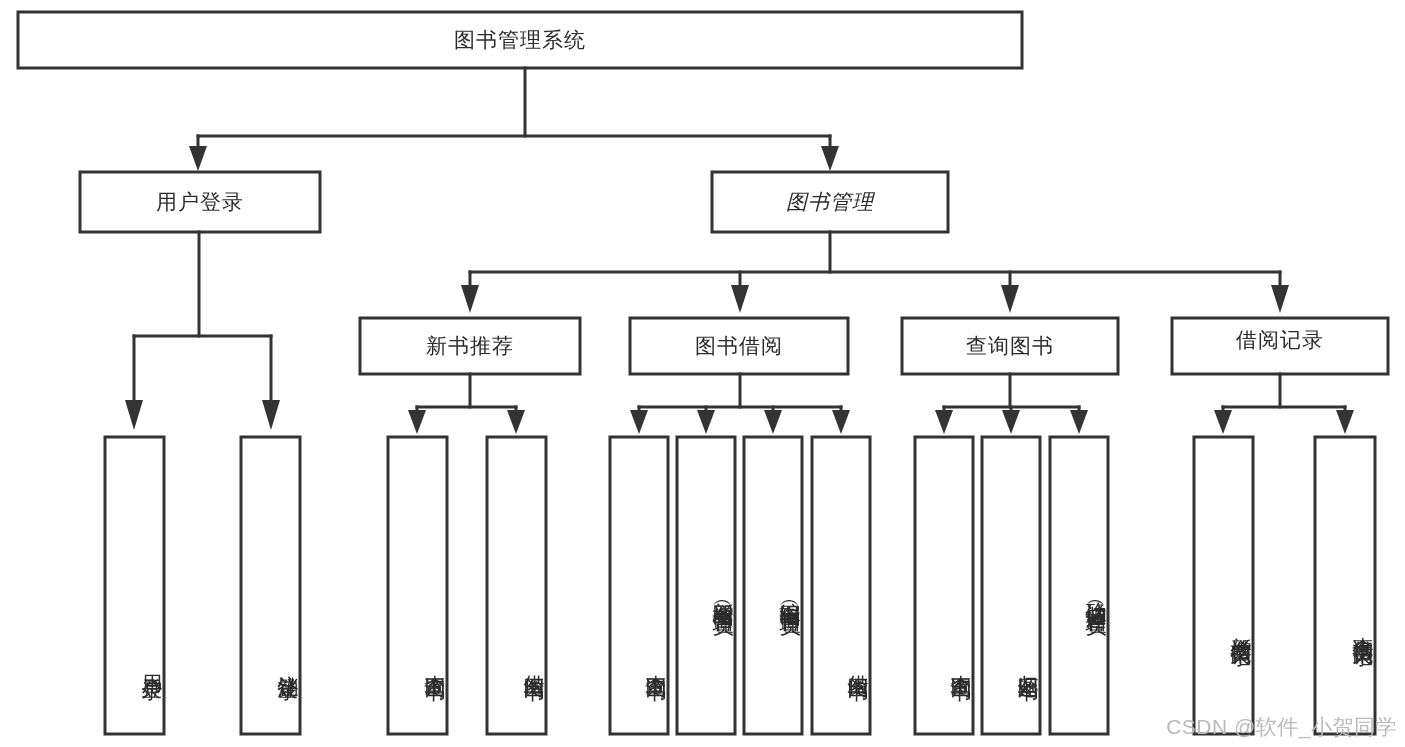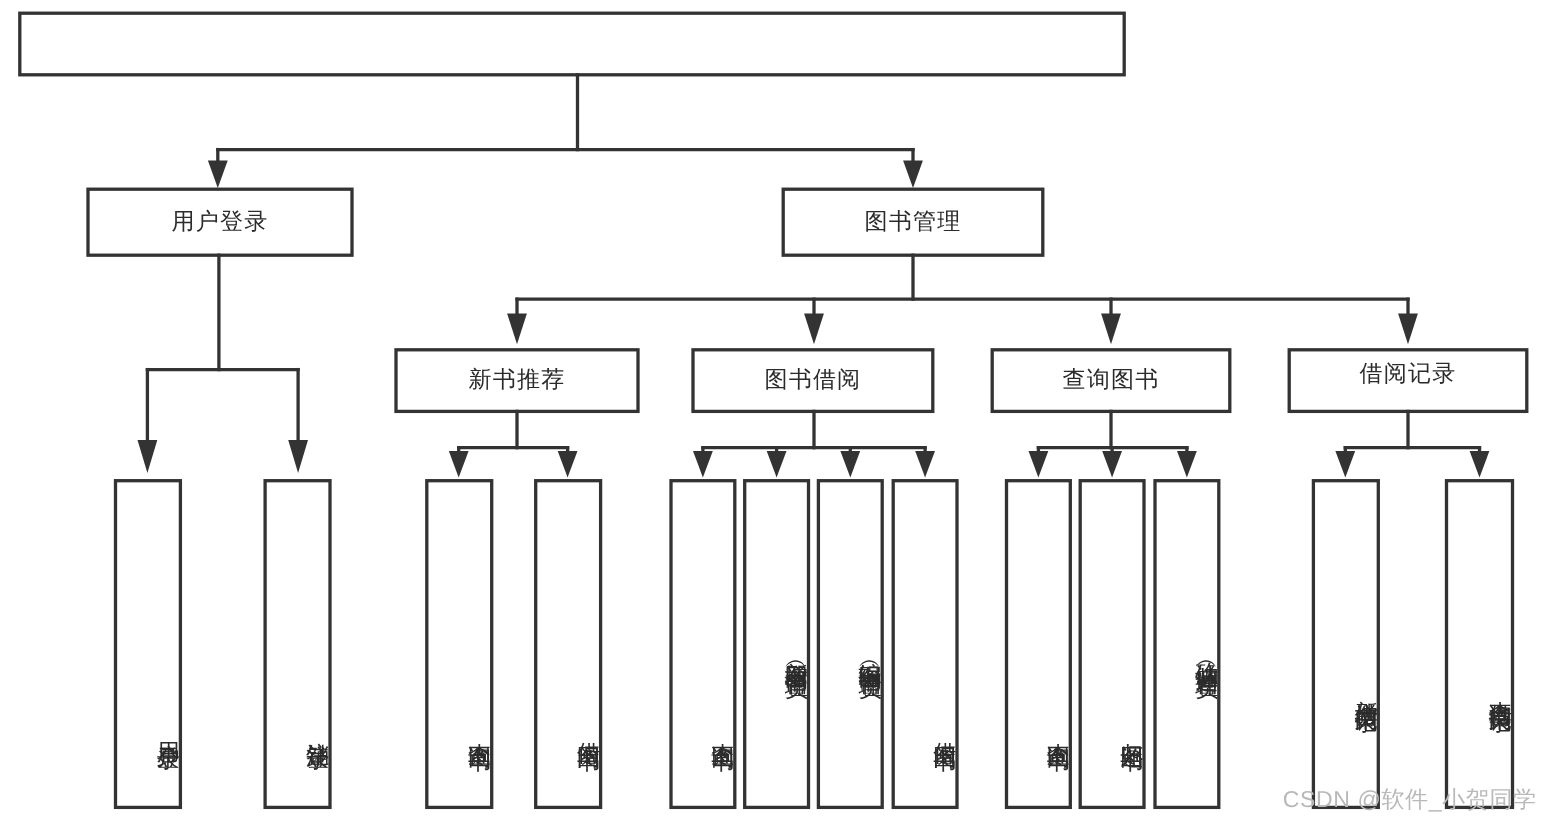--- a/index.html
+++ b/index.html
@@ -163,23 +163,24 @@
     <rect class="node-box" x="677" y="437" width="58" height="297"></rect>
     <rect class="node-box" x="744" y="437" width="58" height="297"></rect>
     <rect class="node-box" x="812" y="437" width="58" height="297"></rect>
     <rect class="node-box" x="915" y="437" width="58" height="297"></rect>
     <rect class="node-box" x="982" y="437" width="58" height="297"></rect>
     <rect class="node-box" x="1050" y="437" width="58" height="297"></rect>
     <rect class="node-box" x="1194" y="437" width="59" height="297"></rect>
     <rect class="node-box" x="1315" y="437" width="60" height="297"></rect>
   </svg>
 
+  <div class="node-label-h" style="left:18px; top:12px; width:1004px; height:56px;">图书管理系统</div>
 
   <div class="node-label-h" style="left:80px; top:172px; width:240px; height:60px;">用户登录</div>
-  <div class="node-label-h" style="left:712px; top:172px; width:236px; height:60px;">图书管理</div>
+  <div class="node-label-h" style="left:712px; top:172px; width:236px; height:60px;font-style:italic;">图书管理</div>
 
   <div class="node-label-h" style="left:630px; top:318px; width:218px; height:56px;">图书借阅</div>
   <div class="node-label-h" style="left:360px; top:318px; width:220px; height:56px;">新书推荐</div>
   <div class="node-label-h" style="left:902px; top:318px; width:216px; height:56px;">查询图书</div>
   <div class="node-label-h" style="left:1172px; top:318px; width:216px; height:44px;">借阅记录</div>
 
   <div class="node-label-v" style="left:105px; top:437px; width:59px; height:297px; padding-top:76px;">用户登录</div>
   <div class="node-label-v" style="left:241px; top:437px; width:59px; height:297px; padding-top:76px;">注销登录</div>
   <div class="node-label-v" style="left:388px; top:437px; width:59px; height:297px; padding-top:76px;">查询图书</div>
   <div class="node-label-v" style="left:487px; top:437px; width:59px; height:297px; padding-top:76px;">借阅图书</div>

